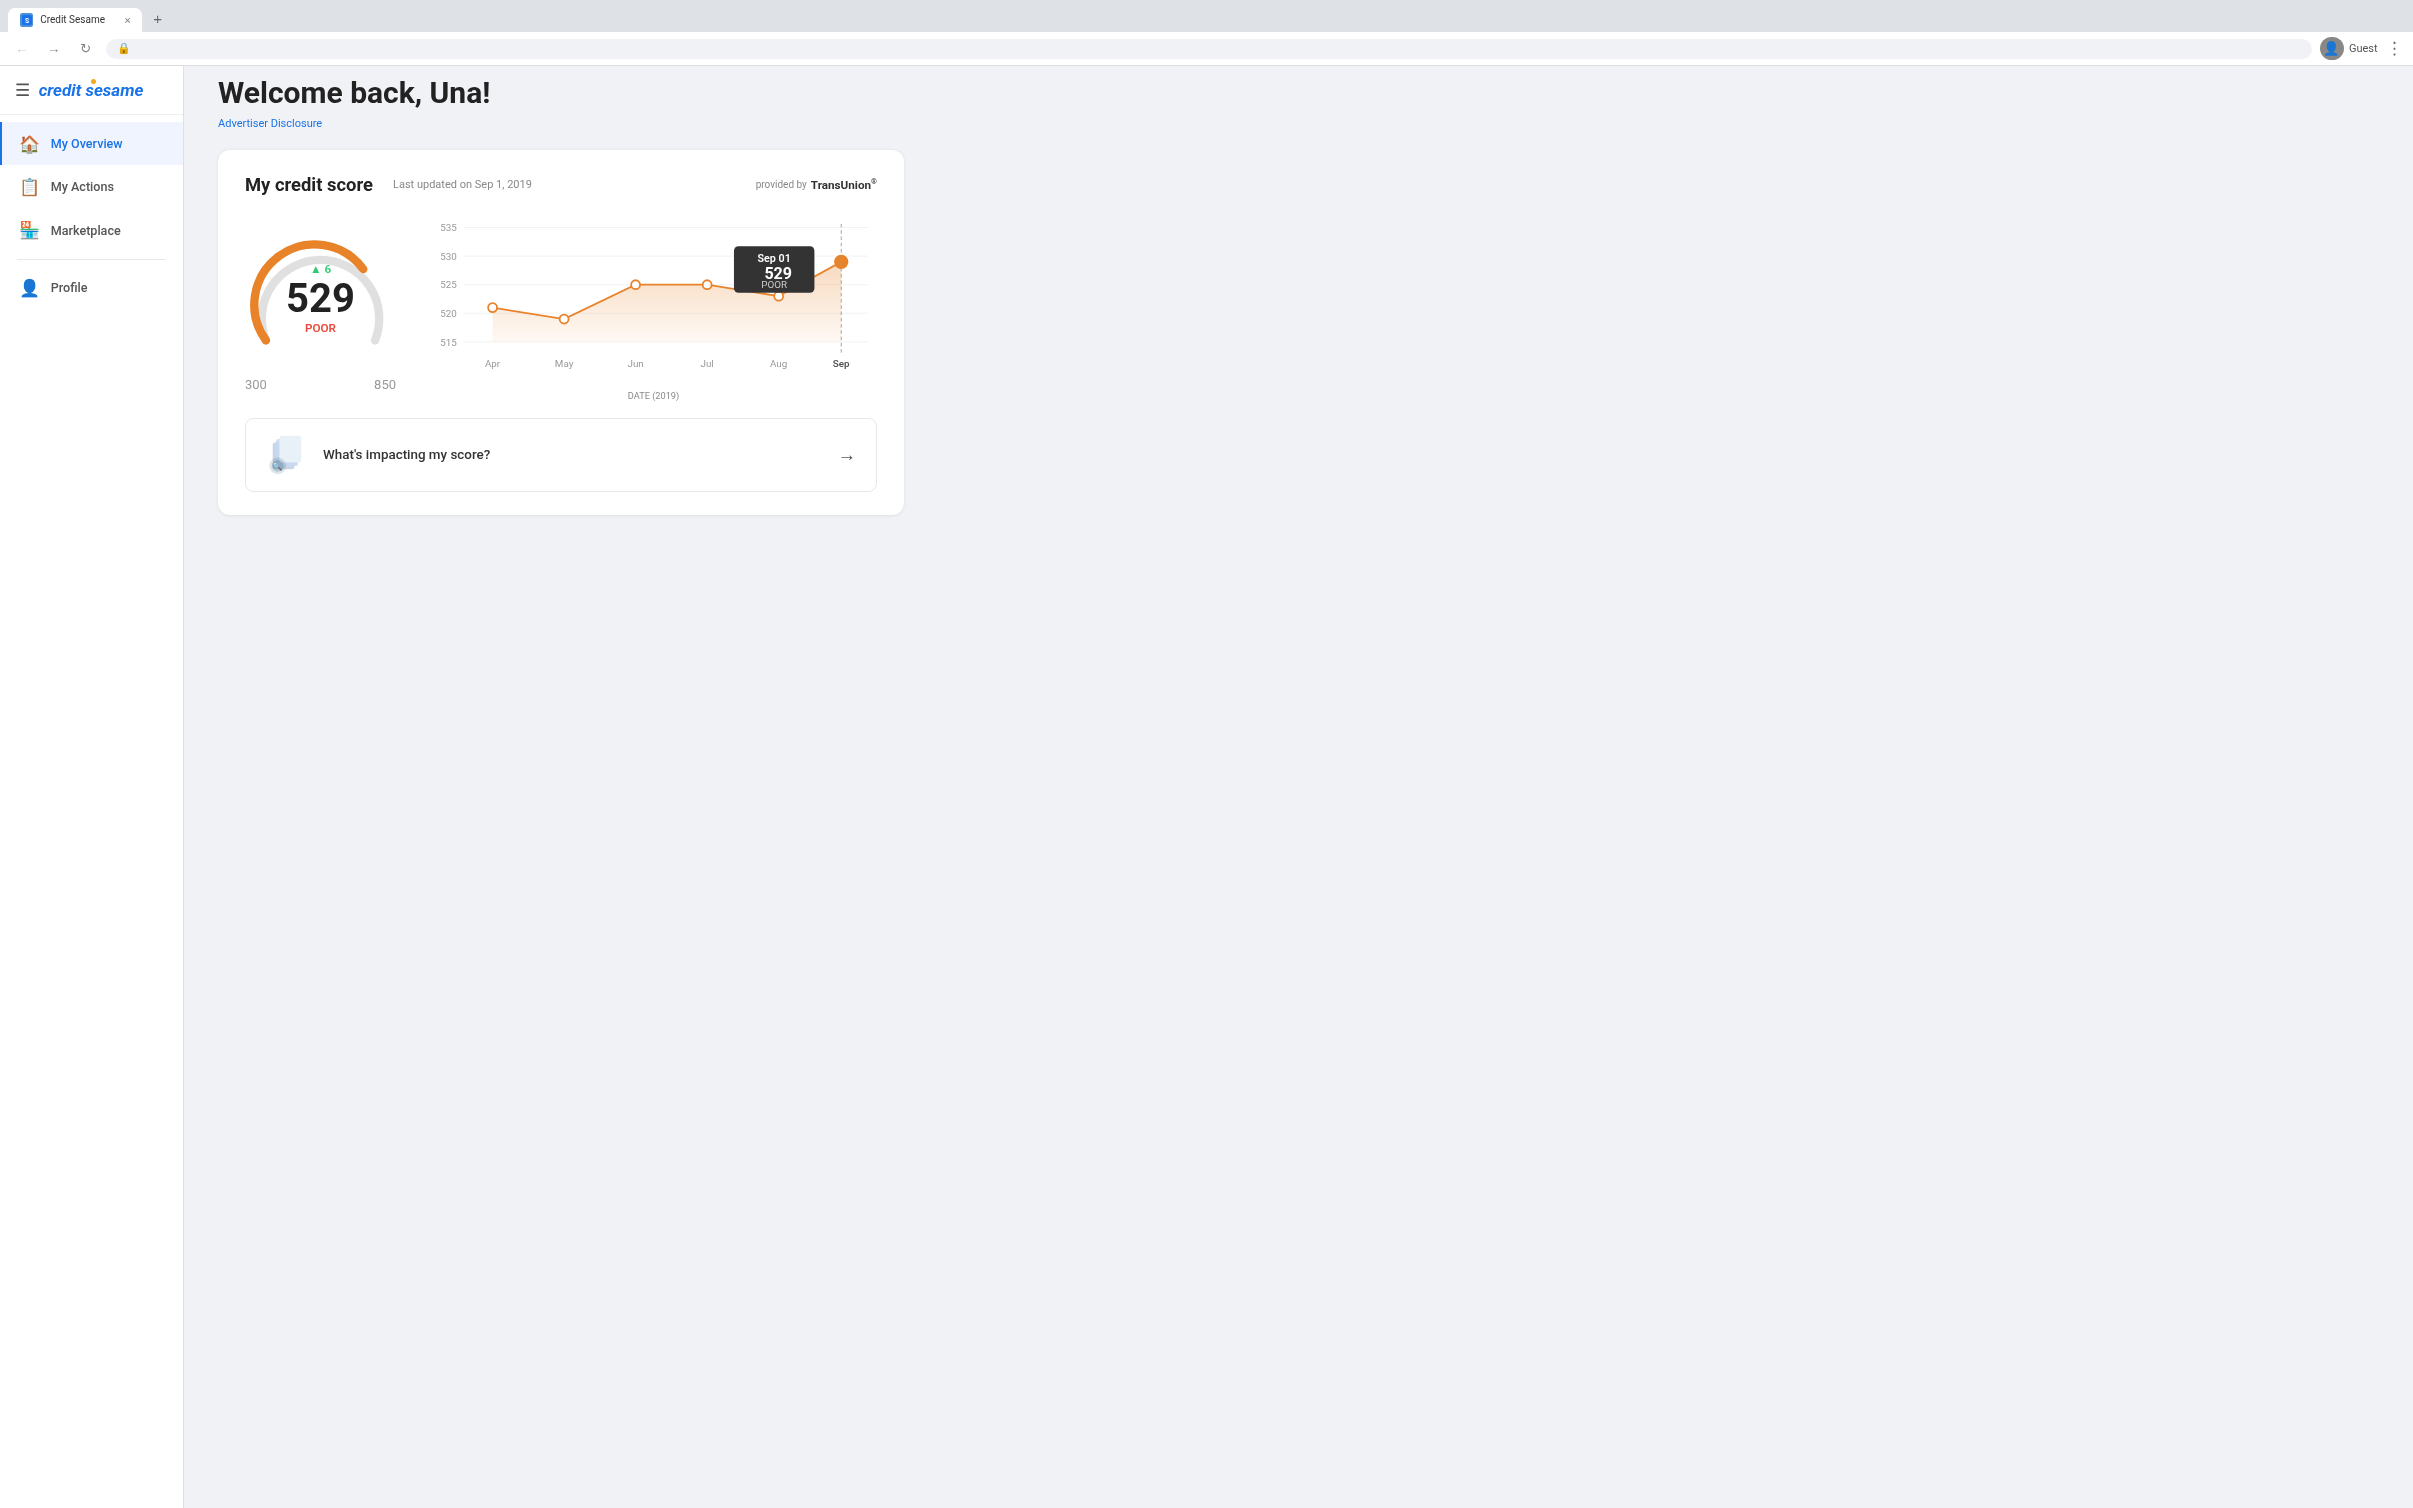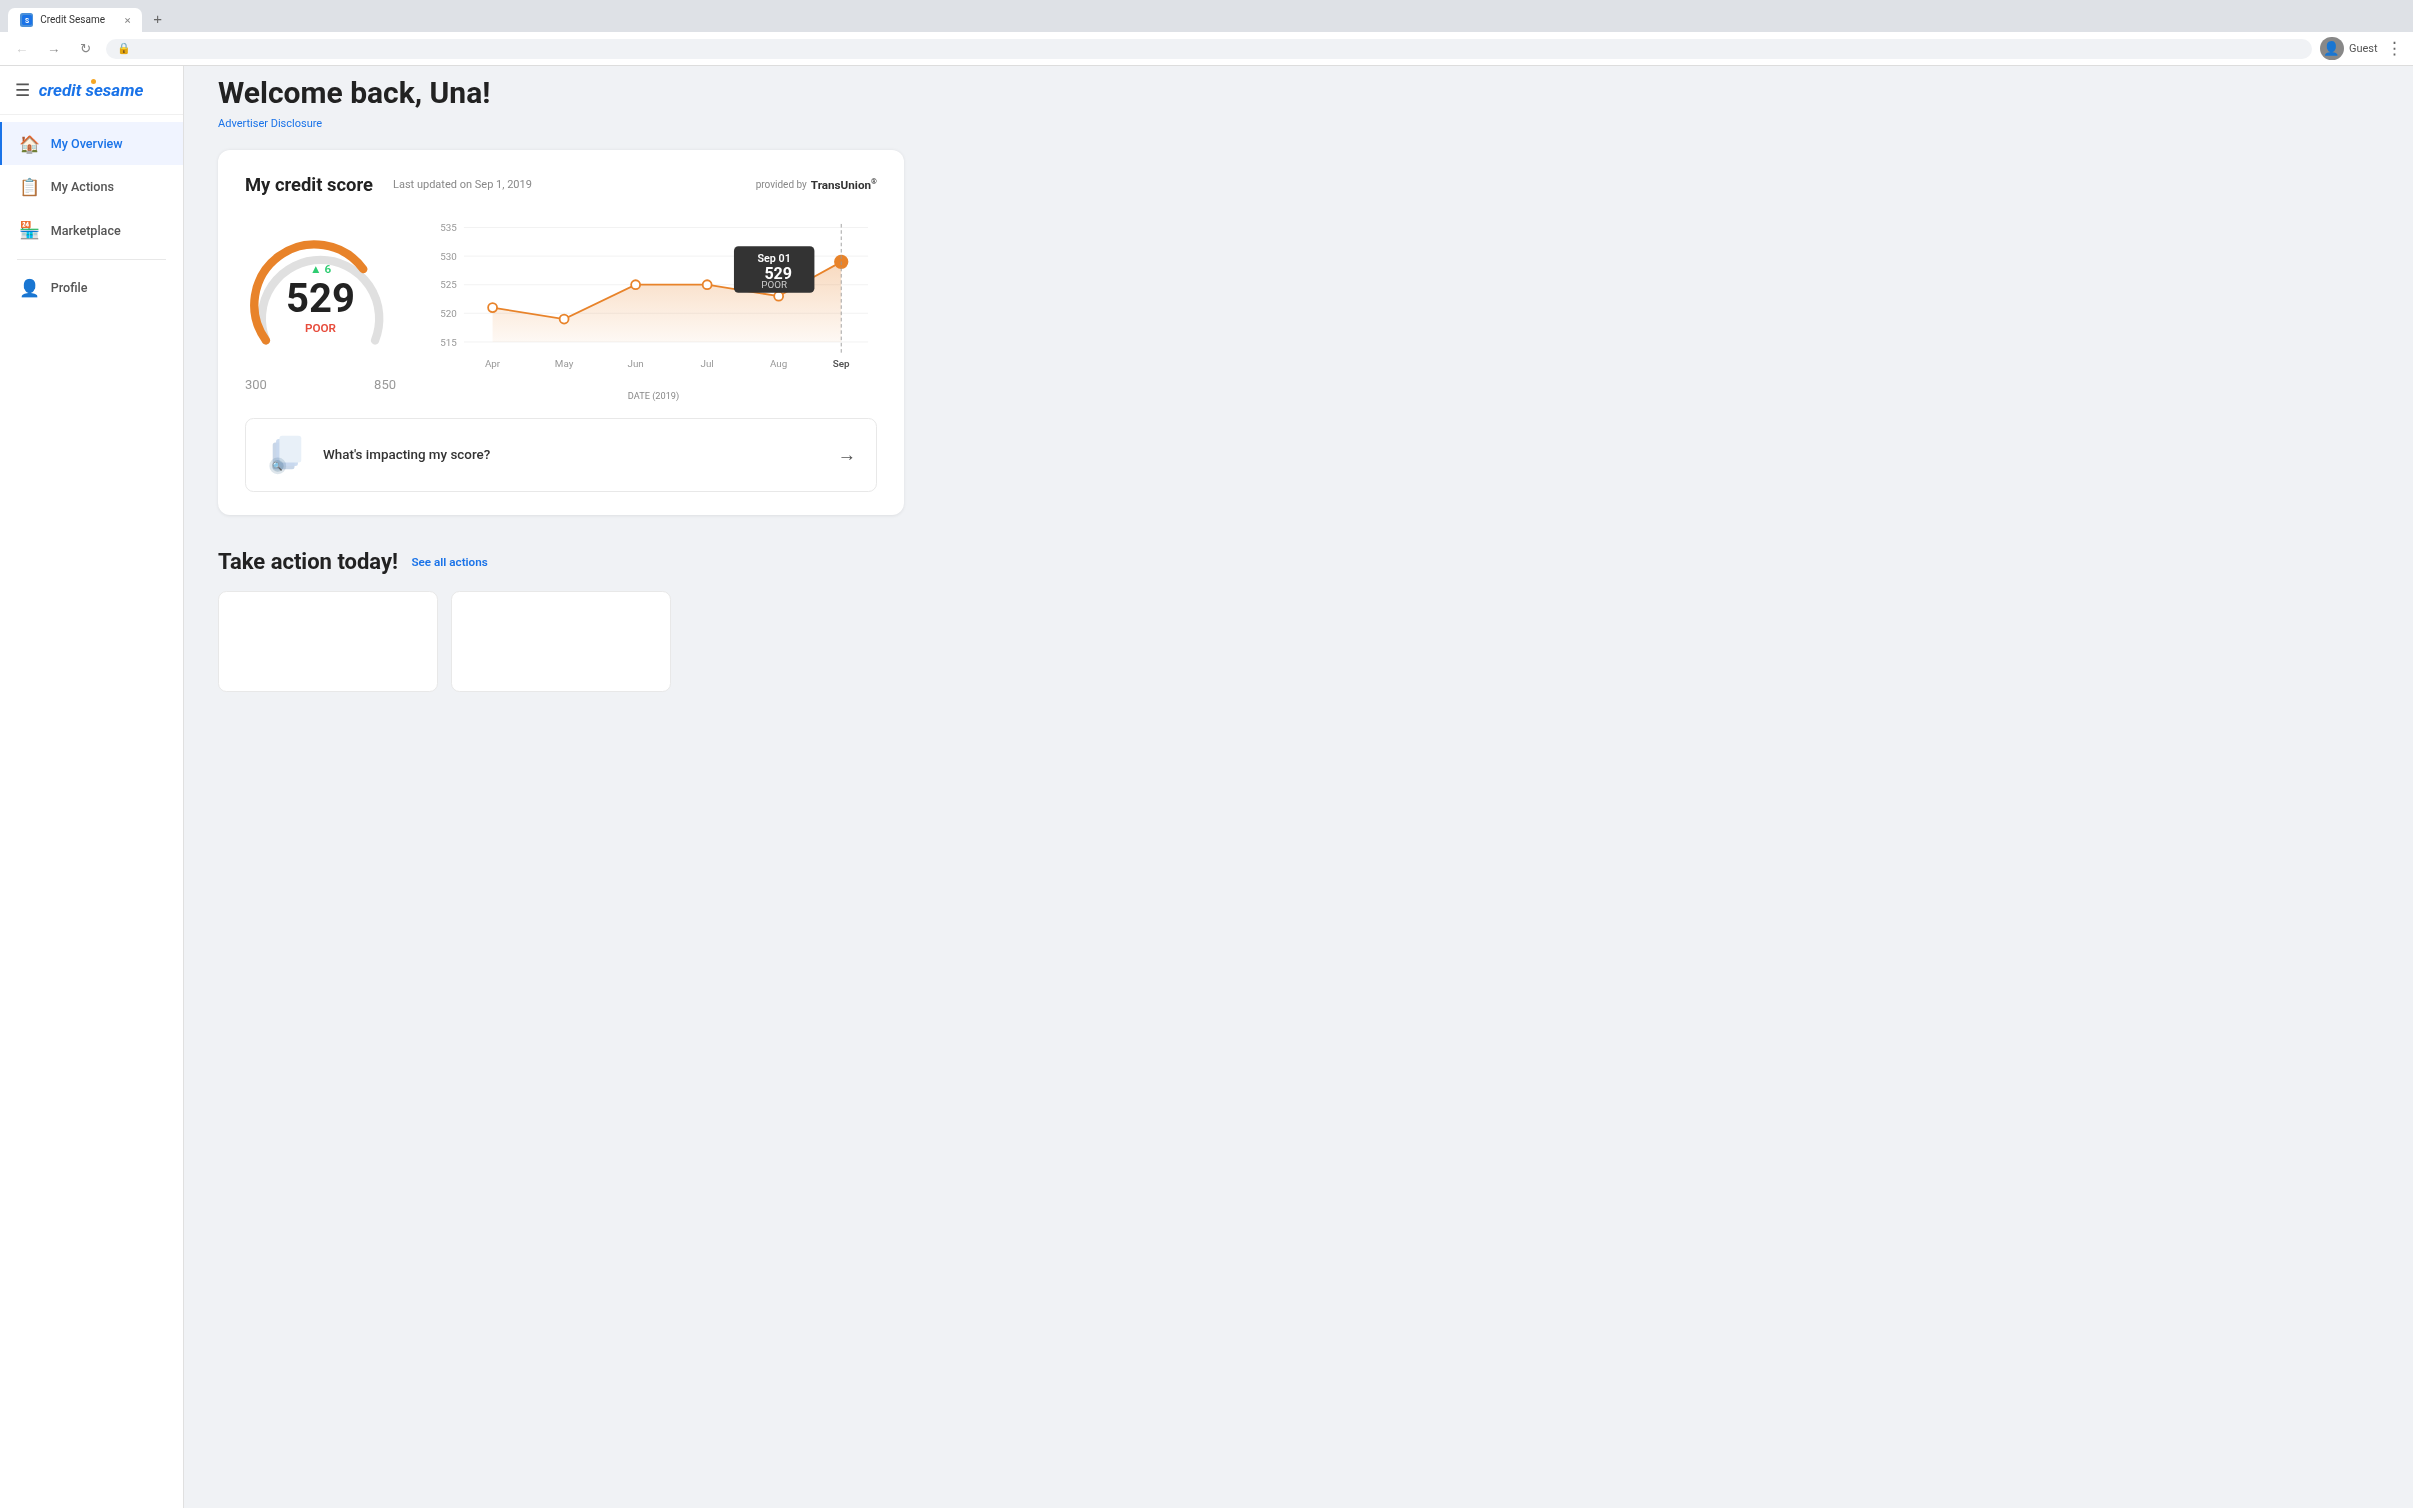--- a/index.html
+++ b/index.html
@@ -256,28 +256,17 @@
               <circle cx="14" cy="38" r="10" fill="#1a5276" opacity="0.15"></circle>
               <circle cx="14" cy="38" r="7" fill="#1a5276" opacity="0.2"></circle>
               <text x="14" y="42" font-size="10" fill="#1a5276" text-anchor="middle">🔍</text>
             </svg>
           </div>
           <span class="impact-text">What's impacting my score?</span>
           <span class="impact-arrow">→</span>
         </div>
       </div>
 
-      <div class="take-action-section">
-        <div class="take-action-header">
-          <h2 class="take-action-title">Take action today!</h2>
-          <a class="see-all-link" href="#">See all actions</a>
-        </div>
-        <div class="action-cards-row">
-          <div class="action-card"></div>
-          <div class="action-card"></div>
-          <div class="action-card" style="visibility:hidden;"></div>
-        </div>
-      </div>
 
     </div>
   </div>
 </div>
 
 
 </body></html>

